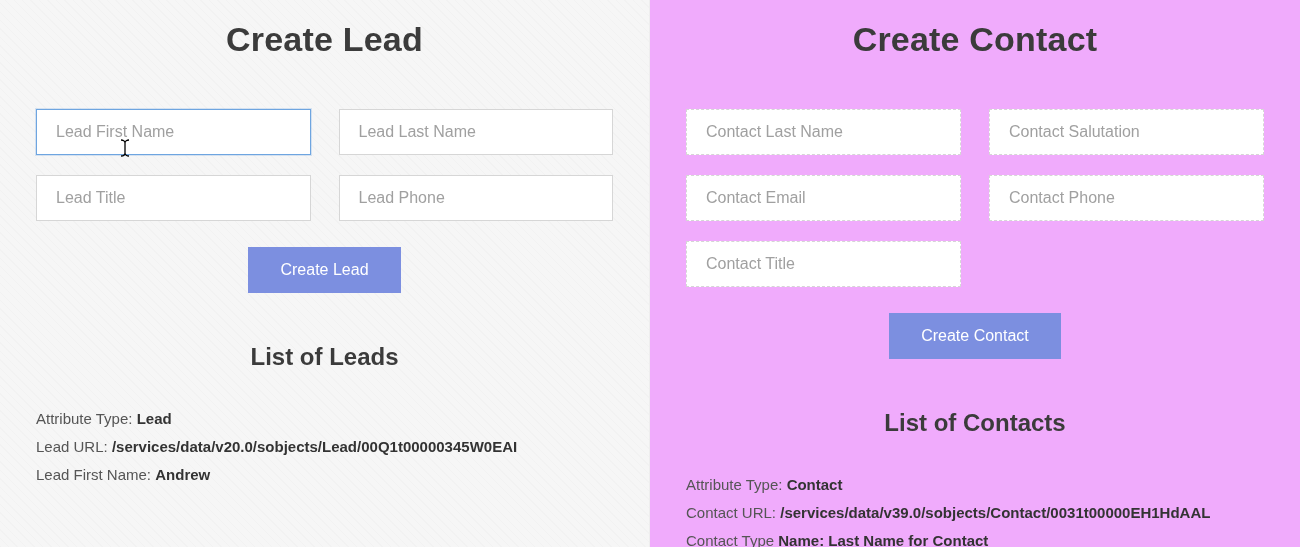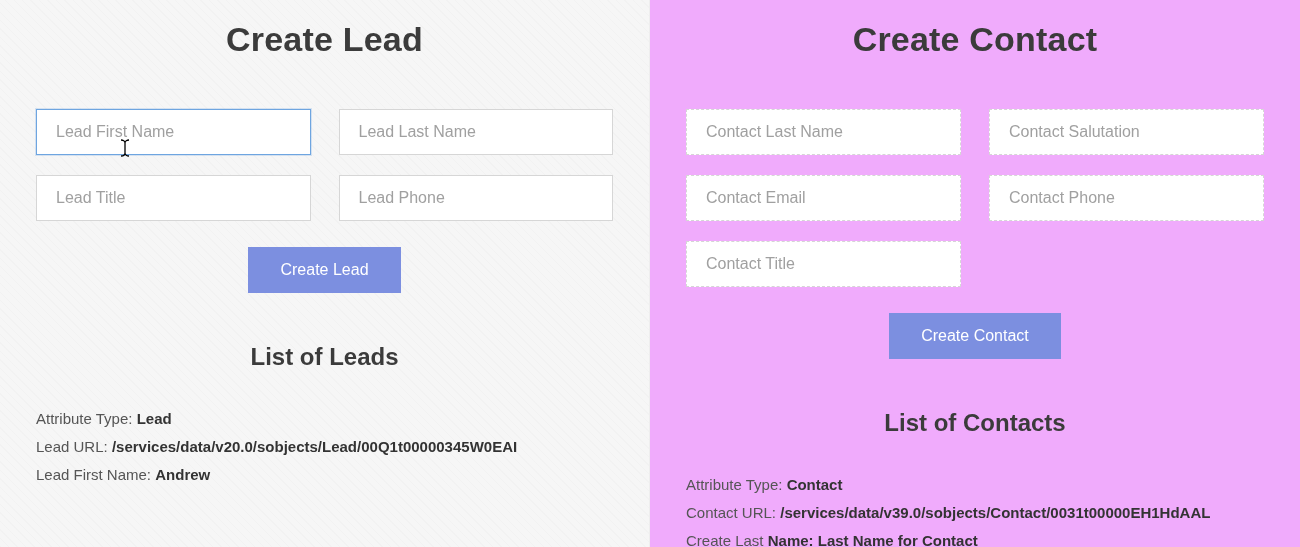--- a/index.html
+++ b/index.html
@@ -167,16 +167,16 @@
   <h2 class="subheading">List of Contacts</h2>
 
   <div class="details">
     <div class="row">
       <span>Attribute Type: </span><span class="bold">Contact</span>
     </div>
     <div class="row">
       <span>Contact URL: </span><span class="bold">/services/data/v39.0/sobjects/Contact/0031t00000EH1HdAAL</span>
     </div>
     <div class="row">
-      <span>Create Last </span><span class="bold">Name: Last Name for Contact</span>
+      <span>Contact Type </span><span class="bold">Name: Last Name for Contact</span>
     </div>
   </div>
 </div>
 
 </body></html>

